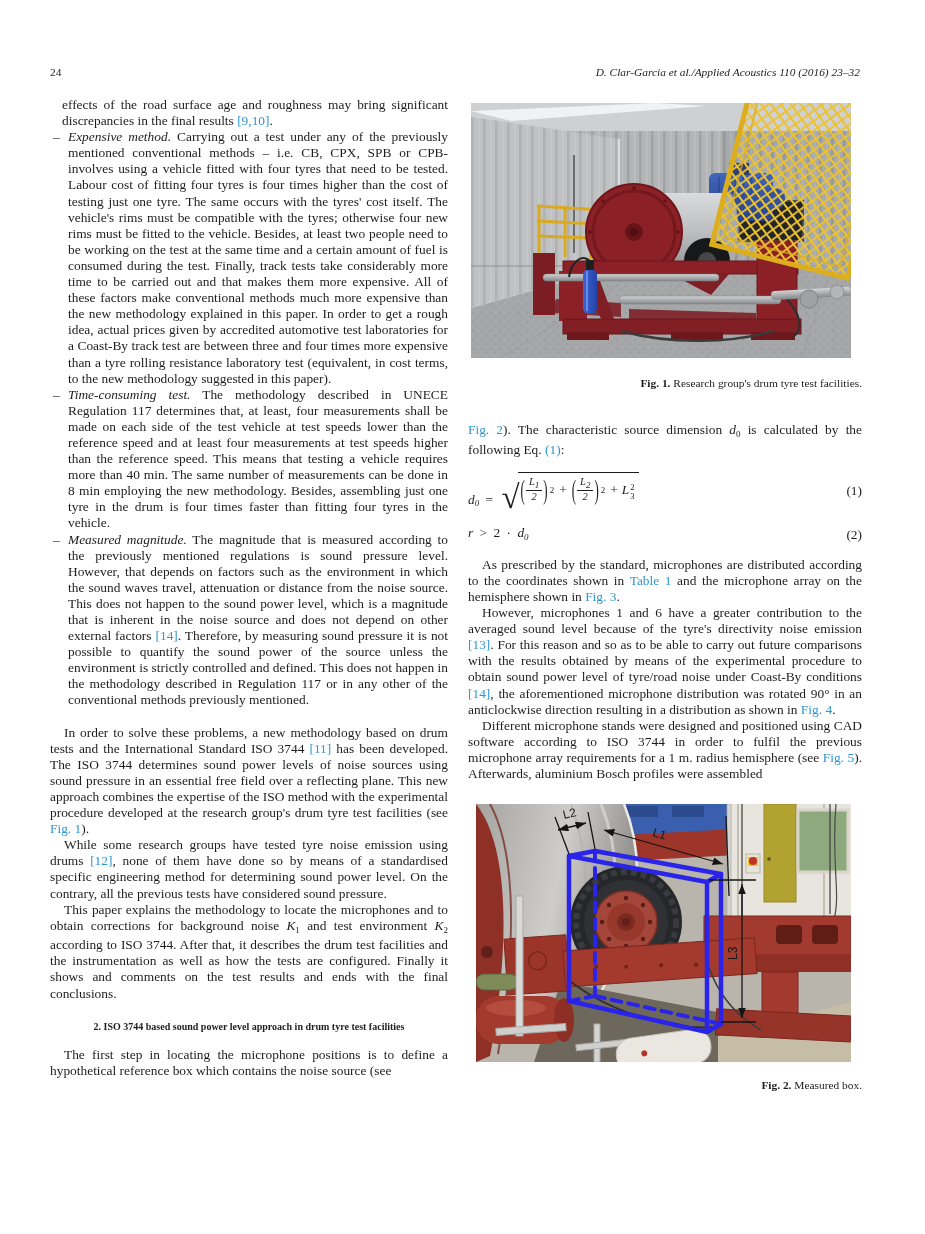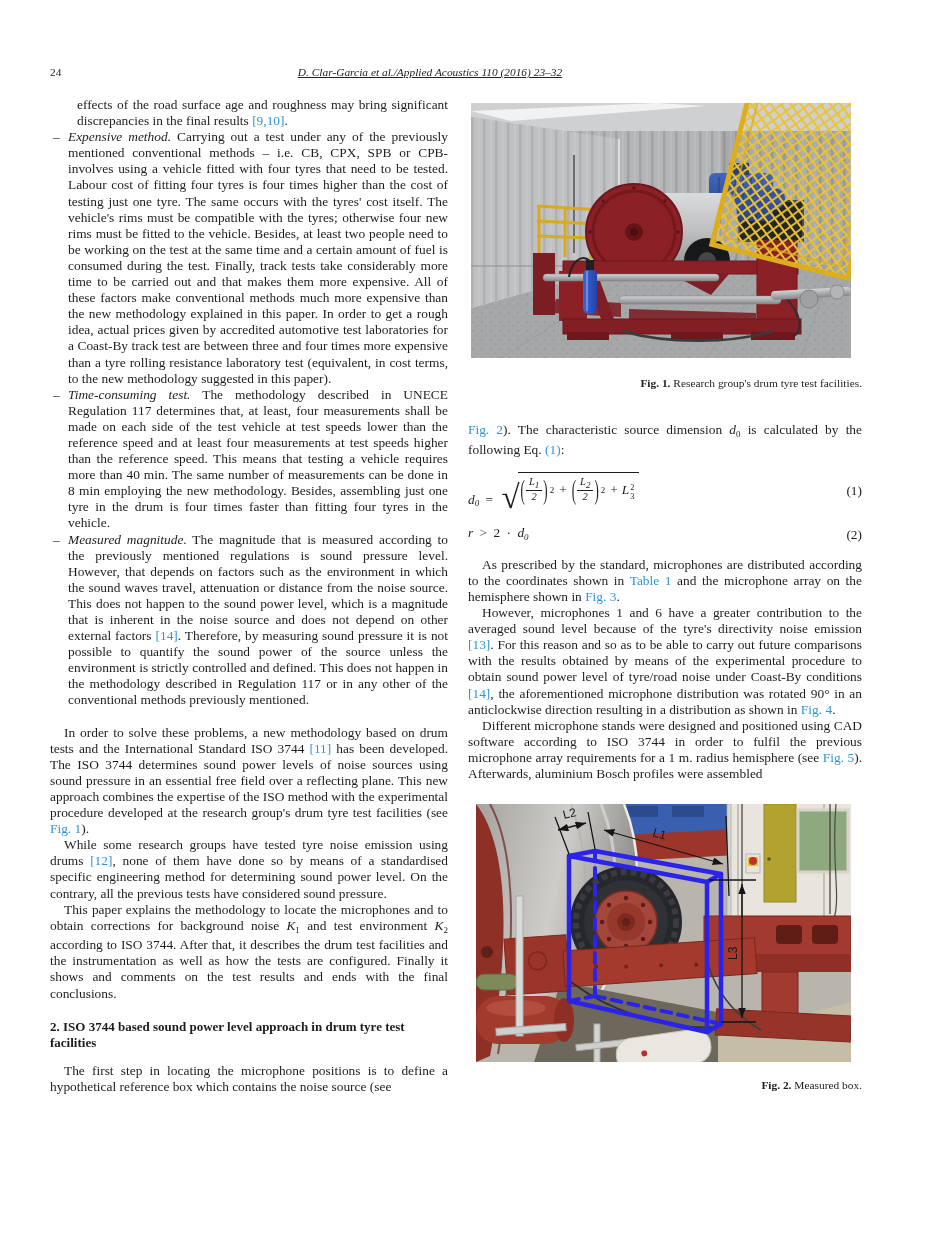--- a/index.html
+++ b/index.html
@@ -1,33 +1,33 @@
 <!DOCTYPE html>
 <html lang="en"><head>
 <meta charset="utf-8">
 <style>
   html,body{margin:0;padding:0;background:#ffffff;}
   .page{position:relative;width:925px;height:1234px;background:#fff;overflow:hidden;
         font-family:"Liberation Serif",serif;font-size:13.4px;line-height:16.1px;color:#1d1d1f;border-radius:22px;}
   
-  .running-head{position:absolute;top:66px;left:0;width:860px;text-align:center;
-                font-style:italic;font-size:11.4px;line-height:13px;color:#222;text-decoration:underline;}
+  .running-head{position:absolute;top:66px;left:0;width:860px;text-align:right;
+                font-style:italic;font-size:11.4px;line-height:13px;color:#222;}
   .page-num{position:absolute;top:66px;left:50px;font-size:11.4px;line-height:13px;}
   
   .col{position:absolute;top:97px;}
   .col-left{left:50px;width:398px;}
   .col-right{left:468px;width:394px;}
   
   .p{margin:0;text-align:justify;text-indent:14px;}
   .p.flush{text-indent:0;}
-  .cont{margin:0 0 0 27px;text-align:justify;}
+  .cont{margin:0 0 0 12px;text-align:justify;}
   .bullet{position:relative;padding-left:18px;text-align:justify;margin:0;}
   .bullet .marker{position:absolute;left:3px;top:0;}
   .mt-list{margin-top:16px;}
-  .heading{font-weight:bold;margin:17px 0 12px 0;text-align:left;font-size:13px;}
+  .heading{font-weight:bold;margin:17px 0 12px 0;text-align:center;font-size:10px;}
   
   .r-i{font-style:italic;}
   .r-a{color:#2e96d1;}
   .r-sub{font-size:9px;vertical-align:-2.5px;}
   
   .figblock{margin:0;}
   .fig1-svg{display:block;margin:6px 0 0 3px;}
   .fig2-svg{display:block;margin:22px 0 0 8px;}
   .figcap{margin-top:18px;text-align:right;font-size:11.4px;line-height:14px;color:#1d1d1f;text-indent:0;}
   .figcap .lab{font-weight:bold;}

